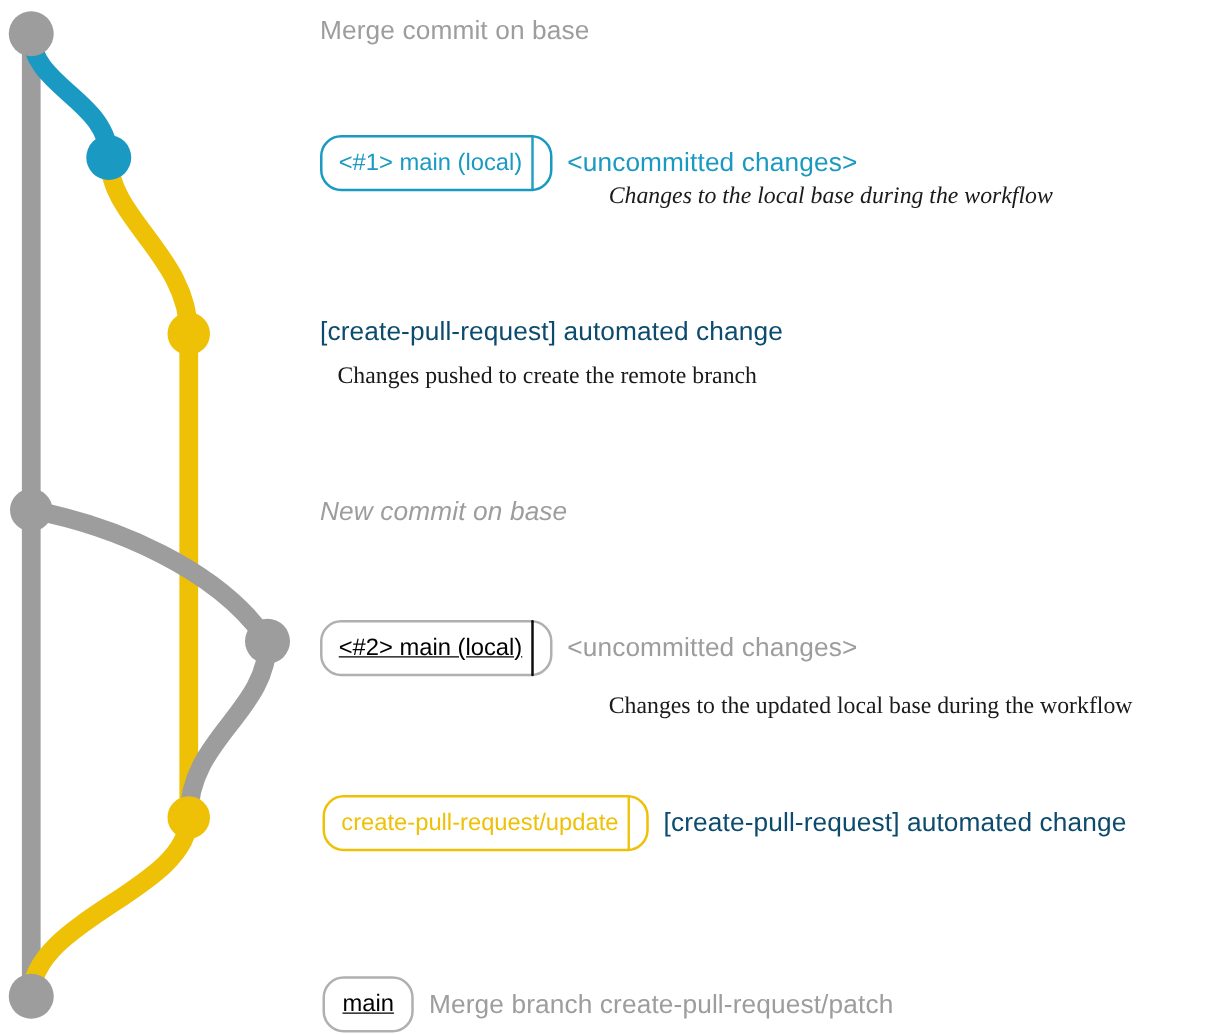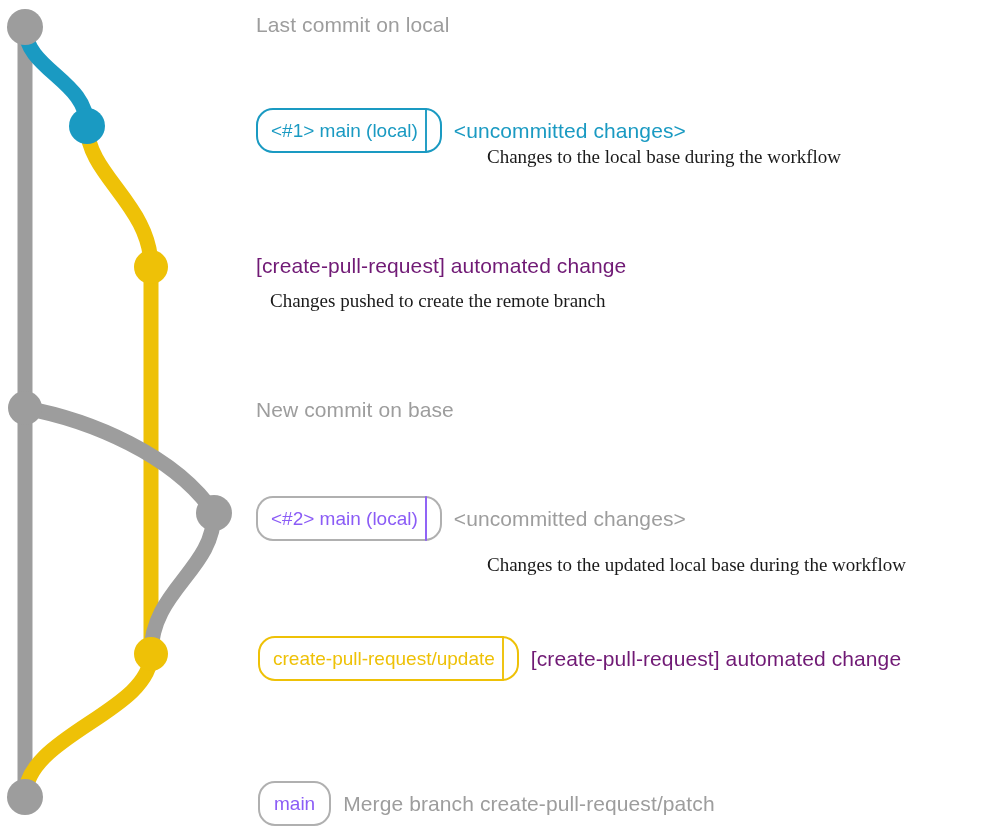--- a/index.html
+++ b/index.html
@@ -77,36 +77,36 @@
     position: absolute;
     right: 13px;
     top: -2px;
     bottom: -2px;
     width: 2px;
     background: currentColor;
     border-radius: 1px;
     opacity: 0.95;
   }
   .badge.blue  { border-color: #1a9ac2; color: #1a9ac2; }
-  .badge.gray  { border-color: #b0b0b0; color: #8b5cf6; }
+  .badge.gray  { border-color: #b0b0b0; color: #000000; text-decoration: underline; }
   .badge.yellow{ border-color: #eec107; color: #eec107; }
 
   .badge.plain { padding: 1px 14px; text-align: right; }
   .badge.plain::after { display: none; }
 
   
   .subject {
     font-family: "Liberation Sans", sans-serif;
     font-size: 21px;
     line-height: 26px;
     letter-spacing: 0.1px;
   }
   .subject.blue   { color: #1a9ac2; }
   .subject.gray   { color: #9d9d9d; }
-  .subject.yellow { color: #701a75; }
+  .subject.yellow { color: #0c4a6e; }
 
   
   .note {
     font-family: "Liberation Serif", serif;
     font-size: 19px;
     line-height: 23px;
     color: #1a1a1a;
     white-space: nowrap;
   }
 
@@ -143,41 +143,41 @@
     <circle cx="151" cy="267" r="17" fill="#eec107"></circle>
     <circle cx="25" cy="408" r="17" fill="#9d9d9d"></circle>
     <circle cx="214" cy="513" r="18" fill="#9d9d9d"></circle>
     <circle cx="151" cy="654" r="17" fill="#eec107"></circle>
     <circle cx="25" cy="797" r="18" fill="#9d9d9d"></circle>
   </svg>
 
   <div class="layer-text">
 
     <div class="row" style="left:256px; top:12px;">
-      <span class="heading">Last commit on local</span>
+      <span class="heading">Merge commit on base</span>
     </div>
 
     <div class="stack" style="left:256px; top:108px;">
       <div style="display:flex; align-items:center;">
         <span class="badge blue">&lt;#1&gt; main (local)</span>
         <span class="subject blue gap-after-badge">&lt;uncommitted changes&gt;</span>
       </div>
     </div>
-    <div class="stack" style="left:487px; top:145px;">
+    <div class="stack" style="left:487px; top:145px;font-style:italic;">
       <span class="note">Changes to the local base during the workflow</span>
     </div>
 
     <div class="stack" style="left:256px; top:253px;">
       <span class="subject yellow">[create-pull-request] automated change</span>
     </div>
     <div class="stack" style="left:270px; top:289px;">
       <span class="note">Changes pushed to create the remote branch</span>
     </div>
 
-    <div class="row" style="left:256px; top:397px;">
+    <div class="row" style="left:256px; top:397px;font-style:italic;">
       <span class="heading">New commit on base</span>
     </div>
 
     <div class="stack" style="left:256px; top:496px;">
       <div style="display:flex; align-items:center;">
         <span class="badge gray">&lt;#2&gt; main (local)</span>
         <span class="subject gray gap-after-badge">&lt;uncommitted changes&gt;</span>
       </div>
     </div>
     <div class="stack" style="left:487px; top:533px;margin-top:20px;">

